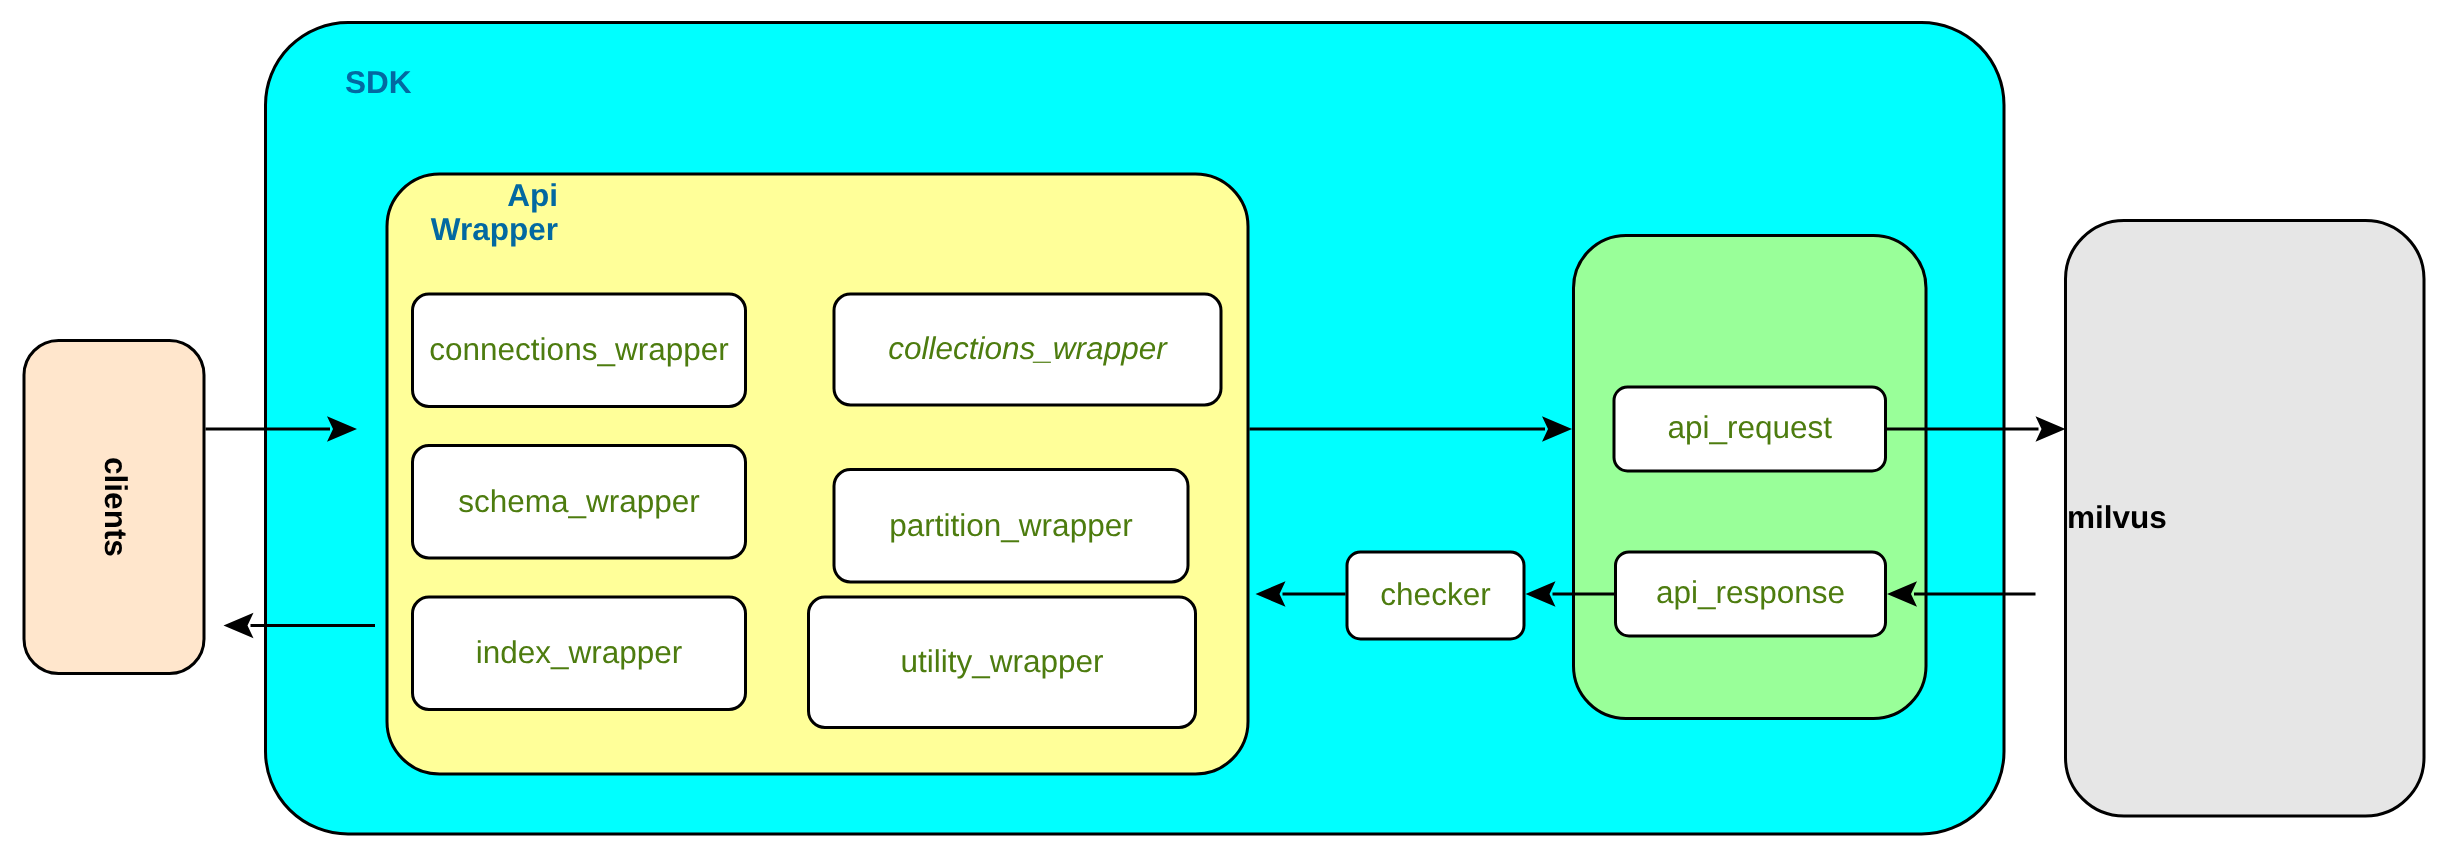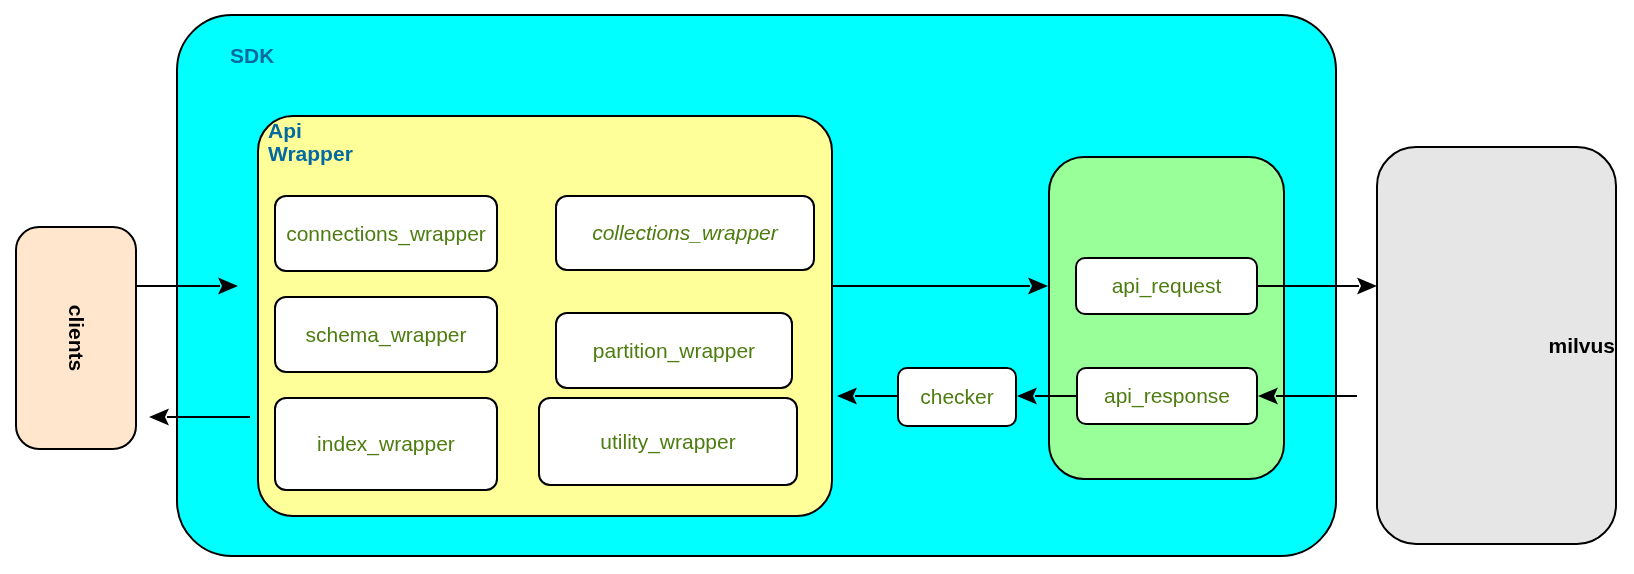--- a/index.html
+++ b/index.html
@@ -17,38 +17,38 @@
   }
   .node{
     position:absolute;border:2px solid #000;box-sizing:border-box;
     background:#ffffff;border-radius:12px;
     display:flex;align-items:center;justify-content:center;
     font-size:21px;color:#4d7c0f;white-space:nowrap;
   }
   .sdk{left:176px;top:14px;width:1161px;height:543px;background:#00FFFF;border-radius:56px;}
   .sdk-label{left:230px;top:44px;}
   .wrapper{left:257px;top:115px;width:576px;height:402px;background:#FFFF99;border-radius:36px;}
-  .wrapper-label{left:268px;top:119px;width:104px;text-align:left;}
+  .wrapper-label{left:268px;top:119px;width:104px;text-align:right;}
   .gateway{left:1048px;top:156px;width:237px;height:324px;background:#99FF99;border-radius:36px;}
   .gateway-label{left:1058px;top:168px;width:108px;text-align:center;}
   .clients{
     left:15px;top:226px;width:122px;height:224px;background:#FFE6CC;border-radius:24px;
     display:flex;align-items:center;justify-content:center;
   }
   .clients .rot{transform:rotate(90deg);font-weight:bold;font-size:21px;white-space:nowrap;}
   .milvus{
     left:1376px;top:146px;width:241px;height:399px;background:#E6E6E6;border-radius:40px;
-    display:flex;align-items:center;justify-content:flex-end;
+    display:flex;align-items:center;justify-content:flex-start;
     font-weight:bold;font-size:21px;
   }
   .n-connections{left:274px;top:195px;width:224px;height:77px;}
   .n-collections{left:555px;top:195px;width:260px;height:76px;font-style:italic;}
   .n-schema{left:274px;top:296px;width:224px;height:77px;}
   .n-partition{left:555px;top:296px;width:238px;height:77px;margin-top:16px;}
-  .n-index{left:274px;top:397px;width:224px;height:94px;}
+  .n-index{left:274px;top:397px;width:224px;height:77px;}
   .n-utility{left:538px;top:397px;width:260px;height:89px;}
   .n-checker{left:897px;top:367px;width:120px;height:60px;border-radius:10px;}
   .n-request{left:1075px;top:257px;width:183px;height:58px;border-radius:10px;}
   .n-response{left:1076px;top:367px;width:182px;height:58px;border-radius:10px;}
   #arrow-layer{position:absolute;left:0;top:0;width:1634px;height:574px;pointer-events:none;}
   #arrow-layer line{stroke:#000;stroke-width:2;}
   #arrow-layer polygon{fill:#000;}
 </style>
 </head>
 <body>

